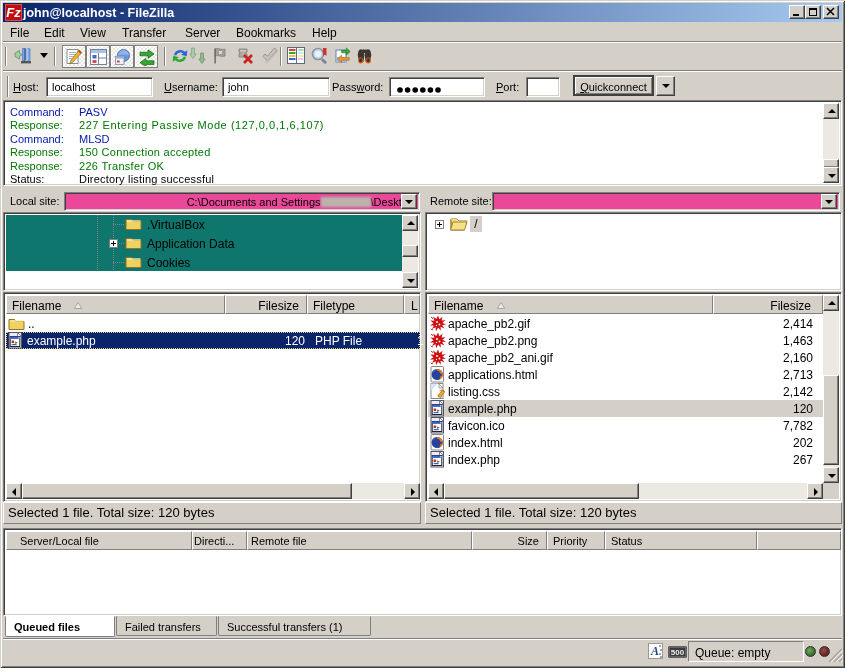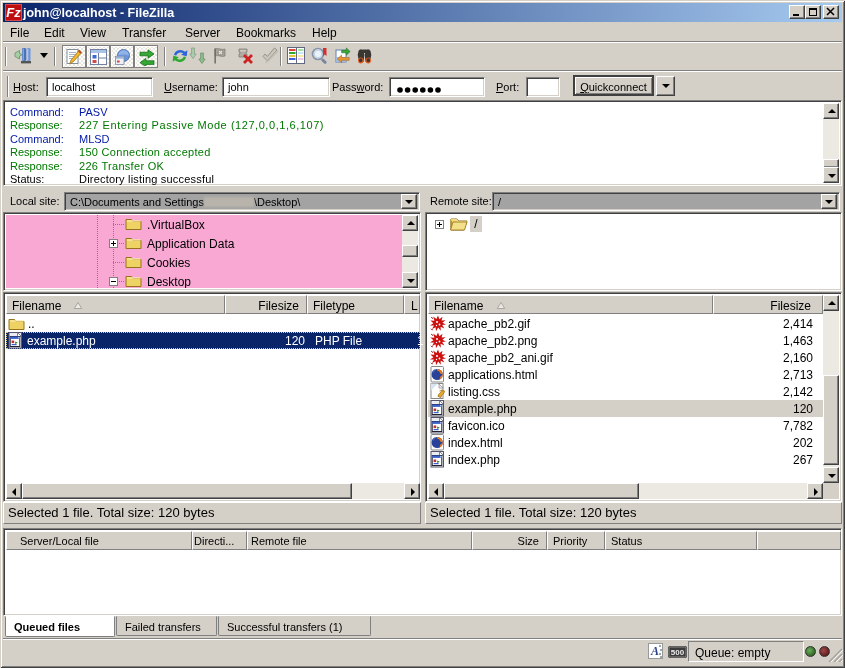--- a/index.html
+++ b/index.html
@@ -15,21 +15,21 @@
 .sb-btn { position:absolute; background:#D4D0C8; border:1px solid; border-color:#fff #404040 #404040 #fff; box-shadow: inset -1px -1px 0 #808080; }
 .track { background:#EBE9E2; }
 .arrow { position:absolute; width:0; height:0; }
 .thumb { position:absolute; background:#D4D0C8; border:1px solid; border-color:#fff #404040 #404040 #fff; box-shadow: inset -1px -1px 0 #808080; }
 .tsep { position:absolute; width:2px; border-left:1px solid #808080; border-right:1px solid #fff; }
 .toggle { position:absolute; top:2px; width:24px; height:23px; border:1px solid #808080; box-shadow: inset 1px 1px 0 #fff;
   background:repeating-conic-gradient(#fff 0% 25%, #E9E7DE 0% 50%) 0 0/4px 4px; }
 .toggle svg { position:absolute; left:3px; top:3px; }
 u { text-decoration:underline; }
 .qinput { position:absolute; top:5px; height:20px; background:#fff; border:1px solid; border-color:#808080 #fff #fff #808080; box-shadow: inset 1px 1px 0 #404040, inset -1px -1px 0 #D4D0C8; padding:3px 3px 0 5px; font-size:11px; }
-.combo { position:absolute; height:19px; background:#a3a3a3; border:1px solid; border-color:#808080 #fff #fff #808080; box-shadow: inset 1px 1px 0 #404040, inset -1px -1px 0 #D4D0C8; padding:3px 2px 0 5px; font-size:11px; }
+.combo { position:absolute; height:19px; background:#ec4899; border:1px solid; border-color:#808080 #fff #fff #808080; box-shadow: inset 1px 1px 0 #404040, inset -1px -1px 0 #D4D0C8; padding:3px 2px 0 5px; font-size:11px;text-align:right; }
 .combobtn { position:absolute; width:16px; height:15px; background:#D4D0C8; border:1px solid; border-color:#fff #404040 #404040 #fff; box-shadow: inset -1px -1px 0 #808080; }
 .darr { position:absolute; left:3px; top:5px; width:0; height:0; border:4px solid transparent; border-top:4px solid #000; border-bottom:none; }
 .pane { position:absolute; background:#fff; border:1px solid; border-color:#808080 #fff #fff #808080; box-shadow: inset 1px 1px 0 #404040, inset -1px -1px 0 #D4D0C8; }
 .hdr { position:absolute; background:#D4D0C8; border:1px solid; border-color:#fff #808080 #808080 #fff; padding:3px 0 0 5px; height:19px; font-size:12px; overflow:hidden; white-space:nowrap; }
 .hdr.r { text-align:right; padding-right:11px; }
 .row { position:absolute; height:17px; font-size:12px; white-space:nowrap; }
 .row .nm { position:absolute; top:2px; }
 .cell { position:absolute; top:2px; }
 .cellr { position:absolute; top:2px; text-align:right; }
 .tab { position:absolute; top:0; height:20px; background:#D4D0C8; border:1px solid #808080; border-top:1px solid #D4D0C8; padding:4px 0 0 8px; border-radius:0 0 2px 2px; font-size:11px; }
@@ -243,21 +243,21 @@
       </div>
 </div>
 <span class="abs" style="left:430px;top:195px;font-size:11px">Remote site:</span>
 <div class="combo" style="left:492px;top:192px;width:348px">/
   <div class="combobtn" style="right:2px;top:1px">
         <div class="darr"></div>
       </div>
 </div>
 
 <div class="pane" style="left:3px;top:212px;width:418px;height:79px">
-  <div class="abs" style="left:2px;top:2px;width:398px;height:73px;background:#f9a8d4;overflow:hidden">
+  <div class="abs" style="left:2px;top:2px;width:398px;height:56px;background:#0f766e;overflow:hidden">
     <div class="dotv" style="left:91px;top:0;height:73px"></div>
     <div class="dotv" style="left:107px;top:0;height:73px"></div>
     <div class="doth" style="left:107px;top:9px;width:12px"></div>
     <div class="doth" style="left:107px;top:28px;width:12px"></div>
     <div class="doth" style="left:107px;top:47px;width:12px"></div>
     <div class="doth" style="left:107px;top:66px;width:12px"></div>
     <svg class="abs" style="left:119px;top:1px" width="17" height="15" viewBox="0 0 17 15">
           <path d="M1 3.5 h5.5 l1.5 2 h8 v8 h-15 z" fill="#EFD264" stroke="#96721C"></path>
           <path d="M2 5 h13.5" stroke="#FAE9A0" stroke-width="1.4"></path>
         </svg>

